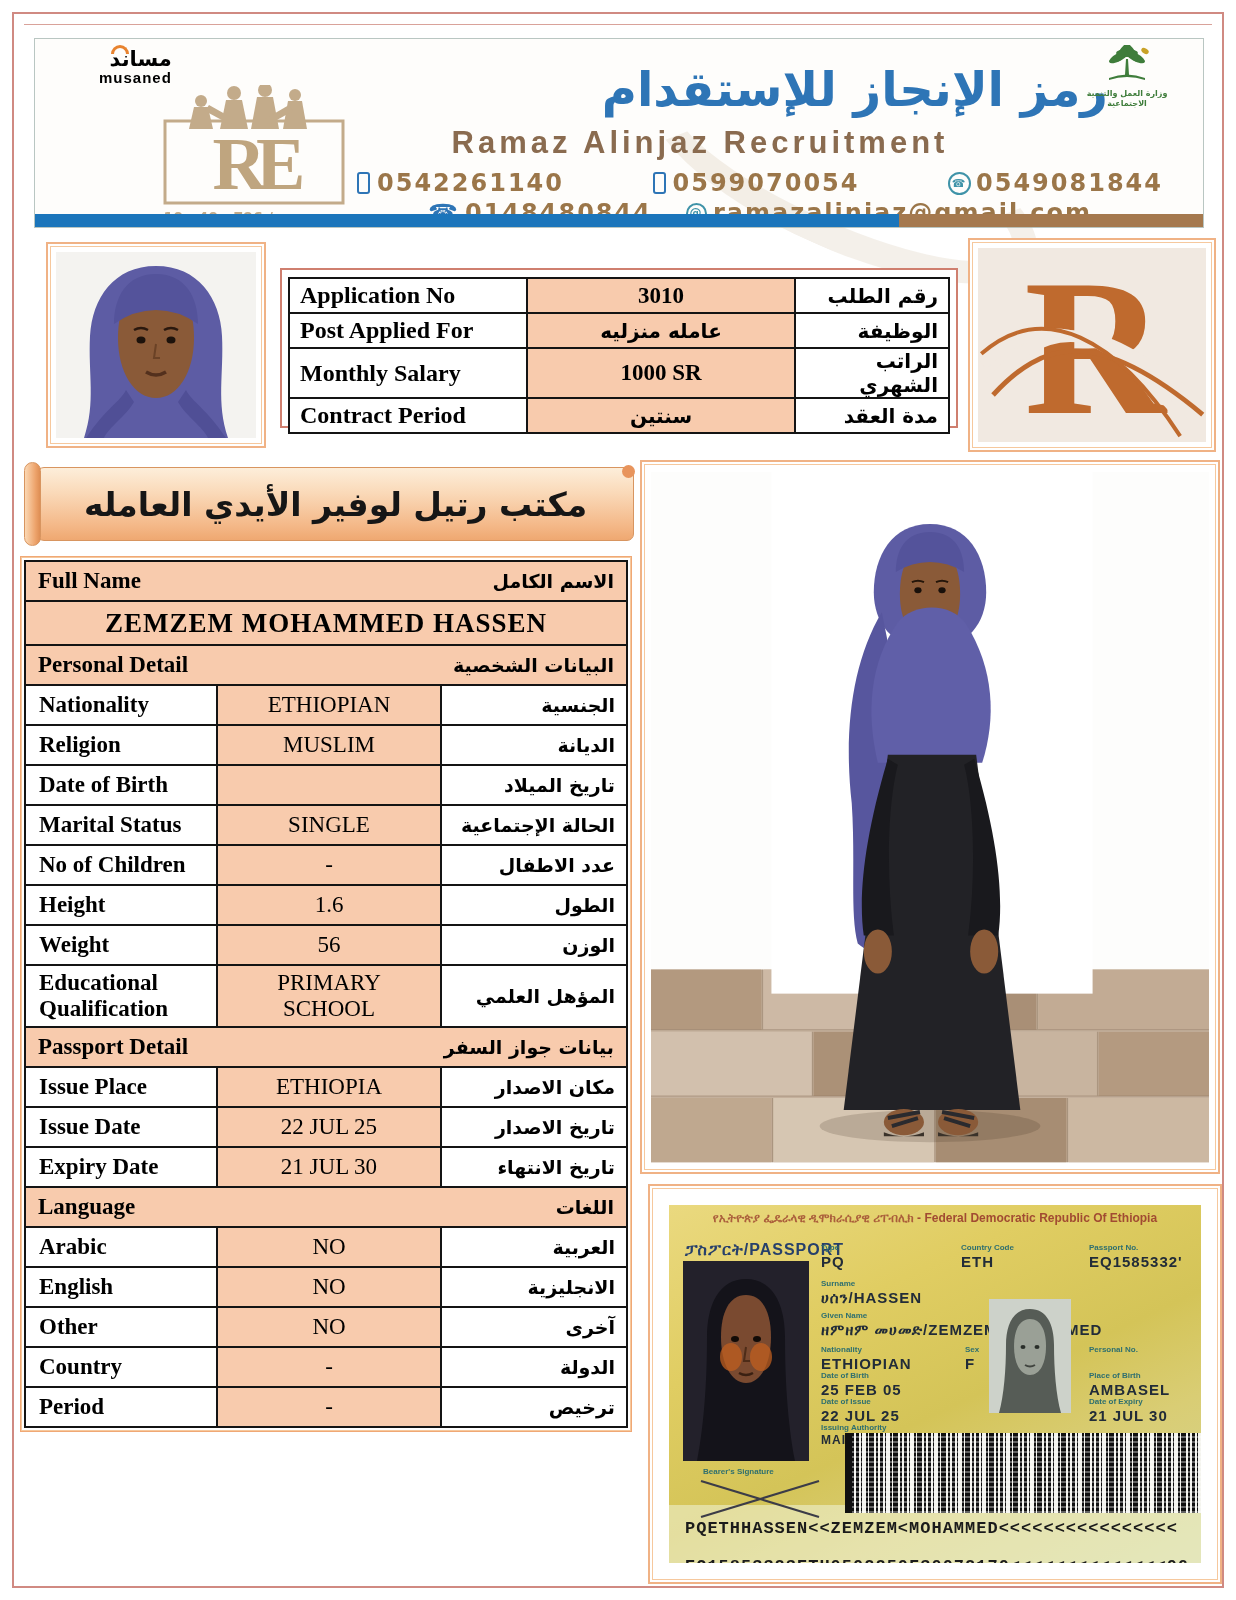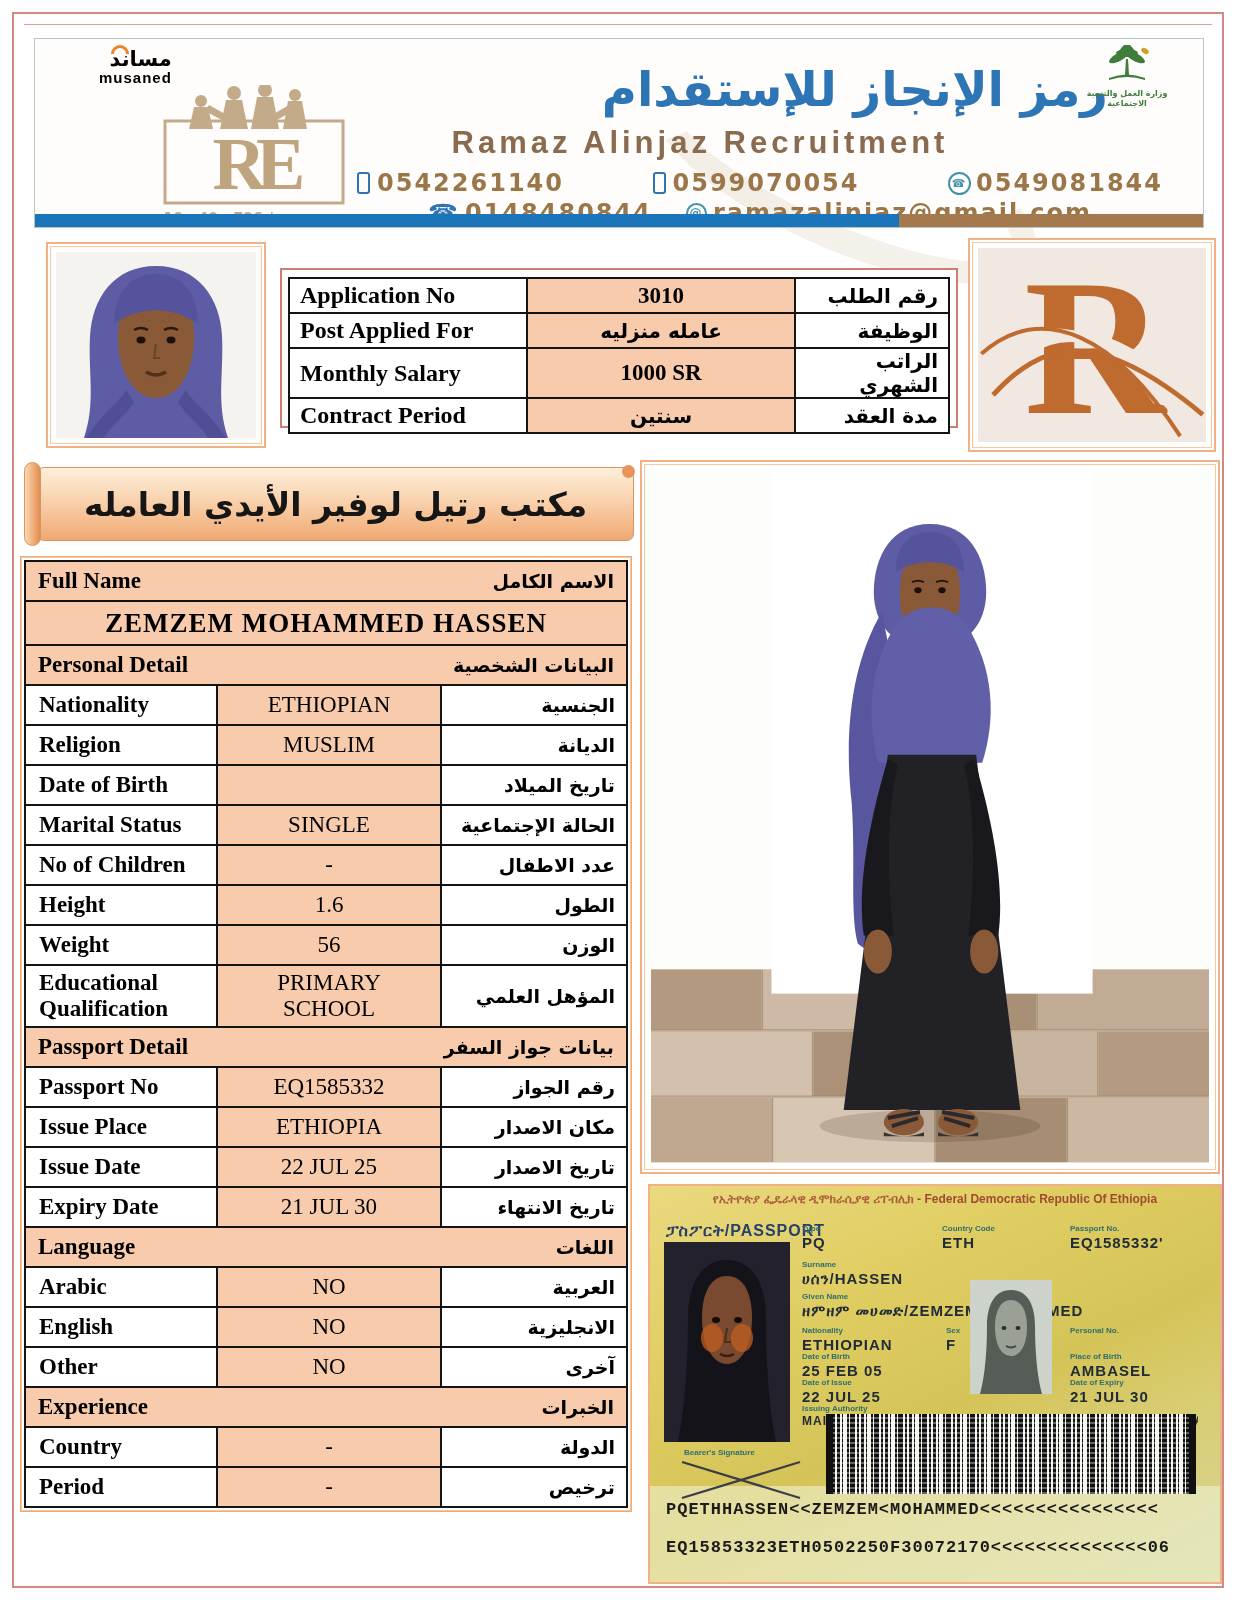--- a/index.html
+++ b/index.html
@@ -68,21 +68,21 @@
   td.sec { background:#f8cbad; padding:0 12px; }
   .sec-split { display:flex; justify-content:space-between; align-items:center; }
   .sec-en { font-family:"Liberation Serif",serif; font-weight:bold; font-size:23px; }
   .sec-ar { font-family:"DejaVu Sans",sans-serif; direction:rtl; font-weight:bold; font-size:19px; }
   td.name-cell { background:#f8cbad; text-align:center; font-family:"Liberation Serif",serif; font-weight:bold; font-size:27px; letter-spacing:1px; }
 
   
   .body-frame { position:absolute; left:640px; top:460px; width:580px; height:714px; padding:9px; }
   .body-frame svg { width:100%; height:100%; display:block; }
 
-  .pp-frame { position:absolute; left:648px; top:1184px; width:574px; height:400px; padding:0; }
+  .pp-frame { position:absolute; left:648px; top:1184px; width:574px; height:400px; padding:19px; }
   .pp-card { position:relative; width:100%; height:100%; background:linear-gradient(155deg,#ead97f 0%, #e0cd62 30%, #d4c458 55%, #d9cd74 72%, #d5d695 100%); overflow:hidden; }
   .pp-mrzzone { position:absolute; left:0; right:0; top:300px; bottom:0; background:rgba(240,244,218,.55); }
   .pp-title { position:absolute; left:0; right:0; top:6px; text-align:center; font-size:12px; font-weight:bold; color:#a14b32; white-space:nowrap; }
   .pp-title .am { opacity:.85; }
   .pp-doc { position:absolute; left:16px; top:36px; font-size:16px; font-weight:bold; color:#27406b; letter-spacing:1px; }
   .pl { position:absolute; font-size:8px; font-weight:bold; color:#2e6f6f; white-space:nowrap; }
   .pv { position:absolute; font-size:15px; font-weight:bold; color:#222c38; letter-spacing:1px; white-space:nowrap; }
   .pv.small { font-size:12px; overflow:hidden; }
   .pp-photo { position:absolute; left:14px; top:56px; width:126px; height:200px; }
   .pp-ghost { position:absolute; left:320px; top:94px; width:82px; height:114px; }
@@ -307,25 +307,20 @@
           </tr>
           <tr class="row-section">
             <td colspan="3" class="sec">
               <div class="sec-split">
                 <span class="sec-en">Passport Detail</span>
                 <span class="sec-ar">بيانات جواز السفر</span>
               </div>
             </td>
           </tr>
           <tr>
-            <td class="p-en">Passport No</td>
-            <td class="p-val">EQ1585332</td>
-            <td class="p-ar">رقم الجواز</td>
-          </tr>
-          <tr>
             <td class="p-en">Issue Place</td>
             <td class="p-val">ETHIOPIA</td>
             <td class="p-ar">مكان الاصدار</td>
           </tr>
           <tr>
             <td class="p-en">Issue Date</td>
             <td class="p-val">22 JUL 25</td>
             <td class="p-ar">تاريخ الاصدار</td>
           </tr>
           <tr>
@@ -348,28 +343,20 @@
           </tr>
           <tr>
             <td class="p-en">English</td>
             <td class="p-val">NO</td>
             <td class="p-ar">الانجليزية</td>
           </tr>
           <tr>
             <td class="p-en">Other</td>
             <td class="p-val">NO</td>
             <td class="p-ar">آخرى</td>
-          </tr>
-          <tr class="row-section">
-            <td colspan="3" class="sec">
-              <div class="sec-split">
-                <span class="sec-en">Experience</span>
-                <span class="sec-ar">الخبرات</span>
-              </div>
-            </td>
           </tr>
           <tr>
             <td class="p-en">Country</td>
             <td class="p-val">-</td>
             <td class="p-ar">الدولة</td>
           </tr>
           <tr>
             <td class="p-en">Period</td>
             <td class="p-val">-</td>
             <td class="p-ar">ترخيص</td>

